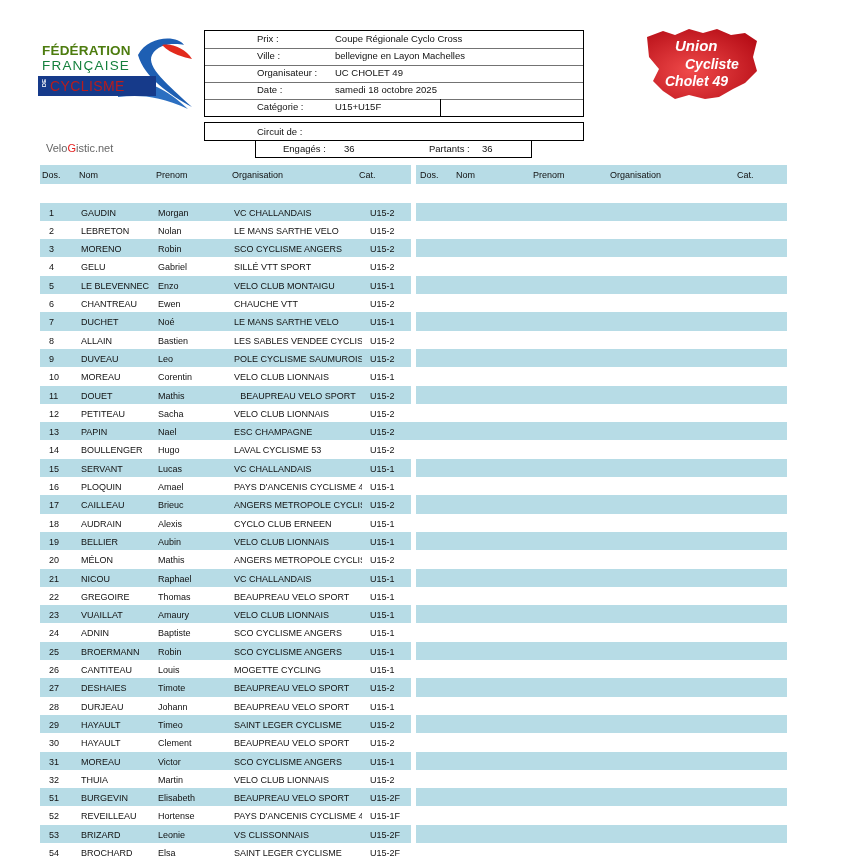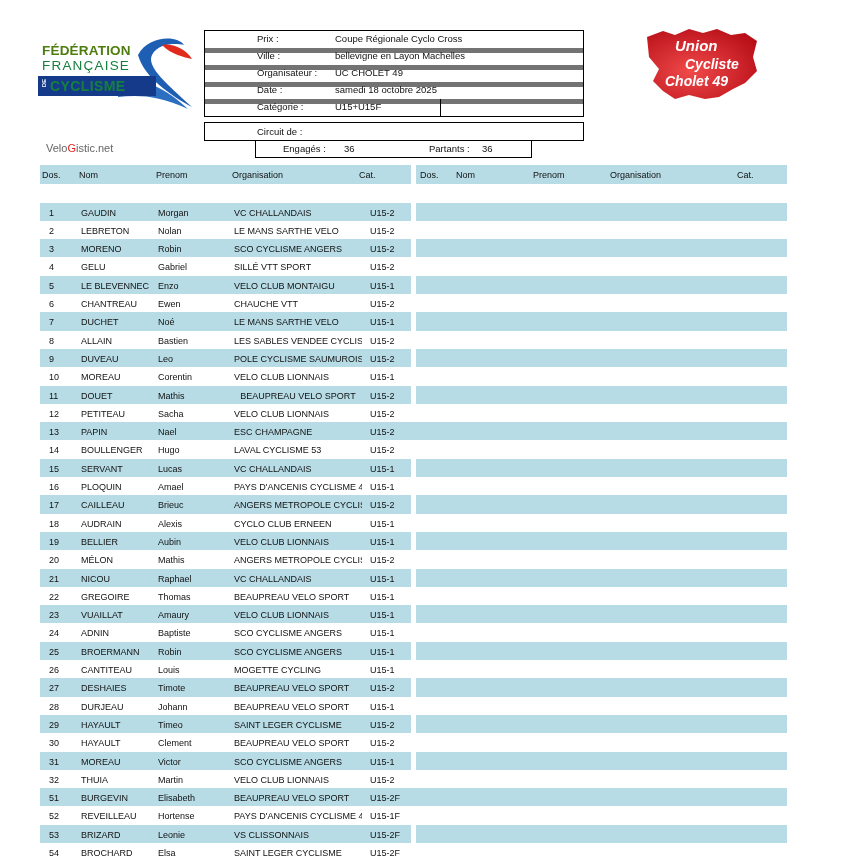--- a/index.html
+++ b/index.html
@@ -6,32 +6,32 @@
   body { width:851px; height:862px; position:relative; overflow:hidden;
          font-family:"Liberation Sans", sans-serif; color:#111; }
   .abs { position:absolute; }
 
   
   #ffc-logo { left:38px; top:33px; width:162px; height:80px; }
   .ffc-l1 { position:absolute; left:4px; top:10px; font-weight:bold; font-size:13.5px; color:#4d7c0f; letter-spacing:0.2px; }
   .ffc-l2 { position:absolute; left:4px; top:25px; font-size:13.5px; color:#15803d; letter-spacing:1.2px; }
   .ffc-band { position:absolute; left:0px; top:43px; width:118px; height:20px; background:#163a8a; }
   .ffc-de { position:absolute; left:3px; top:46px; font-size:6px; color:#fff; font-weight:bold; writing-mode:vertical-rl; transform:rotate(180deg); line-height:6px; }
-  .ffc-l3 { position:absolute; left:12px; top:45px; font-weight:bold; font-size:14px; color:#15803d; letter-spacing:0.4px; }
+  .ffc-l3 { position:absolute; left:12px; top:45px; font-weight:normal; font-size:14px; color:#b91c1c; letter-spacing:0.4px; }
   #ffc-swoosh { position:absolute; left:80px; top:0; }
 
   .velogistic { left:46px; top:142px; font-size:11px; color:#666; }
   .velogistic .g { color:#e41e1e; }
 
   
   #ucc-logo { left:645px; top:27px; width:115px; height:75px; }
 
   
   .info-box { left:204px; top:30px; width:378px; height:85px; border:1px solid #000; }
-  .info-row { position:absolute; left:0; width:378px; height:17px; border-bottom:5px solid #737373; font-size:9.5px; }
+  .info-row { position:absolute; left:0; width:378px; height:17px; border-bottom:1px solid #737373; font-size:9.5px; }
   .info-row:last-child { border-bottom:none; }
   .info-label { position:absolute; left:52px; top:2px; }
   .info-value { position:absolute; left:130px; top:2px; }
   .info-split { position:absolute; left:235px; top:0; height:17px; border-left:1px solid #000; }
 
   .circuit-box { left:204px; top:122px; width:378px; height:17px; border:1px solid #000; font-size:9.5px; }
   .circuit-label { position:absolute; left:52px; top:3px; }
   .engages-box { left:255px; top:140px; width:275px; height:17px; border-left:1px solid #000; border-right:1px solid #000; border-bottom:1px solid #000; font-size:9.5px; }
   .eng-label { position:absolute; left:27px; top:3px; }
   .eng-val { position:absolute; left:88px; top:3px; }
@@ -344,21 +344,21 @@
         <span class="c-org">SCO CYCLISME ANGERS</span>
         <span class="c-cat">U15-1</span>
       </div>
       <div class="row" style="left: 0px; width: 371px; top: 604.8px;">
         <span class="c-dos">32</span>
         <span class="c-nom">THUIA</span>
         <span class="c-pre">Martin</span>
         <span class="c-org">VELO CLUB LIONNAIS</span>
         <span class="c-cat">U15-2</span>
       </div>
-      <div class="row blue" style="left: 0px; width: 371px; top: 623.1px; padding-left: 12px;">
+      <div class="row blue" style="left: 0px; width: 371px; top: 623.1px;">
         <span class="c-dos">51</span>
         <span class="c-nom">BURGEVIN</span>
         <span class="c-pre">Elisabeth</span>
         <span class="c-org">BEAUPREAU VELO SPORT</span>
         <span class="c-cat">U15-2F</span>
       </div>
       <div class="row" style="left: 0px; width: 371px; top: 641.4px;">
         <span class="c-dos">52</span>
         <span class="c-nom">REVEILLEAU</span>
         <span class="c-pre">Hortense</span>

